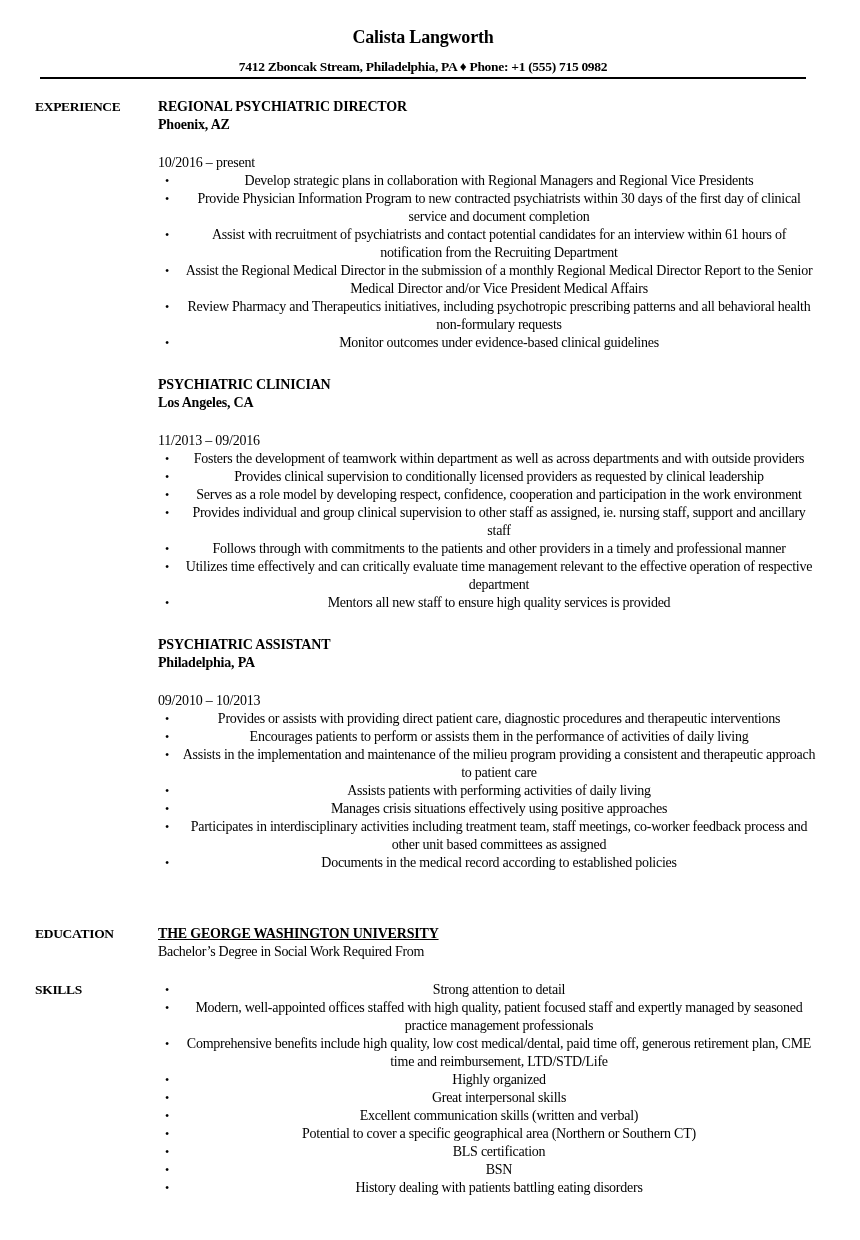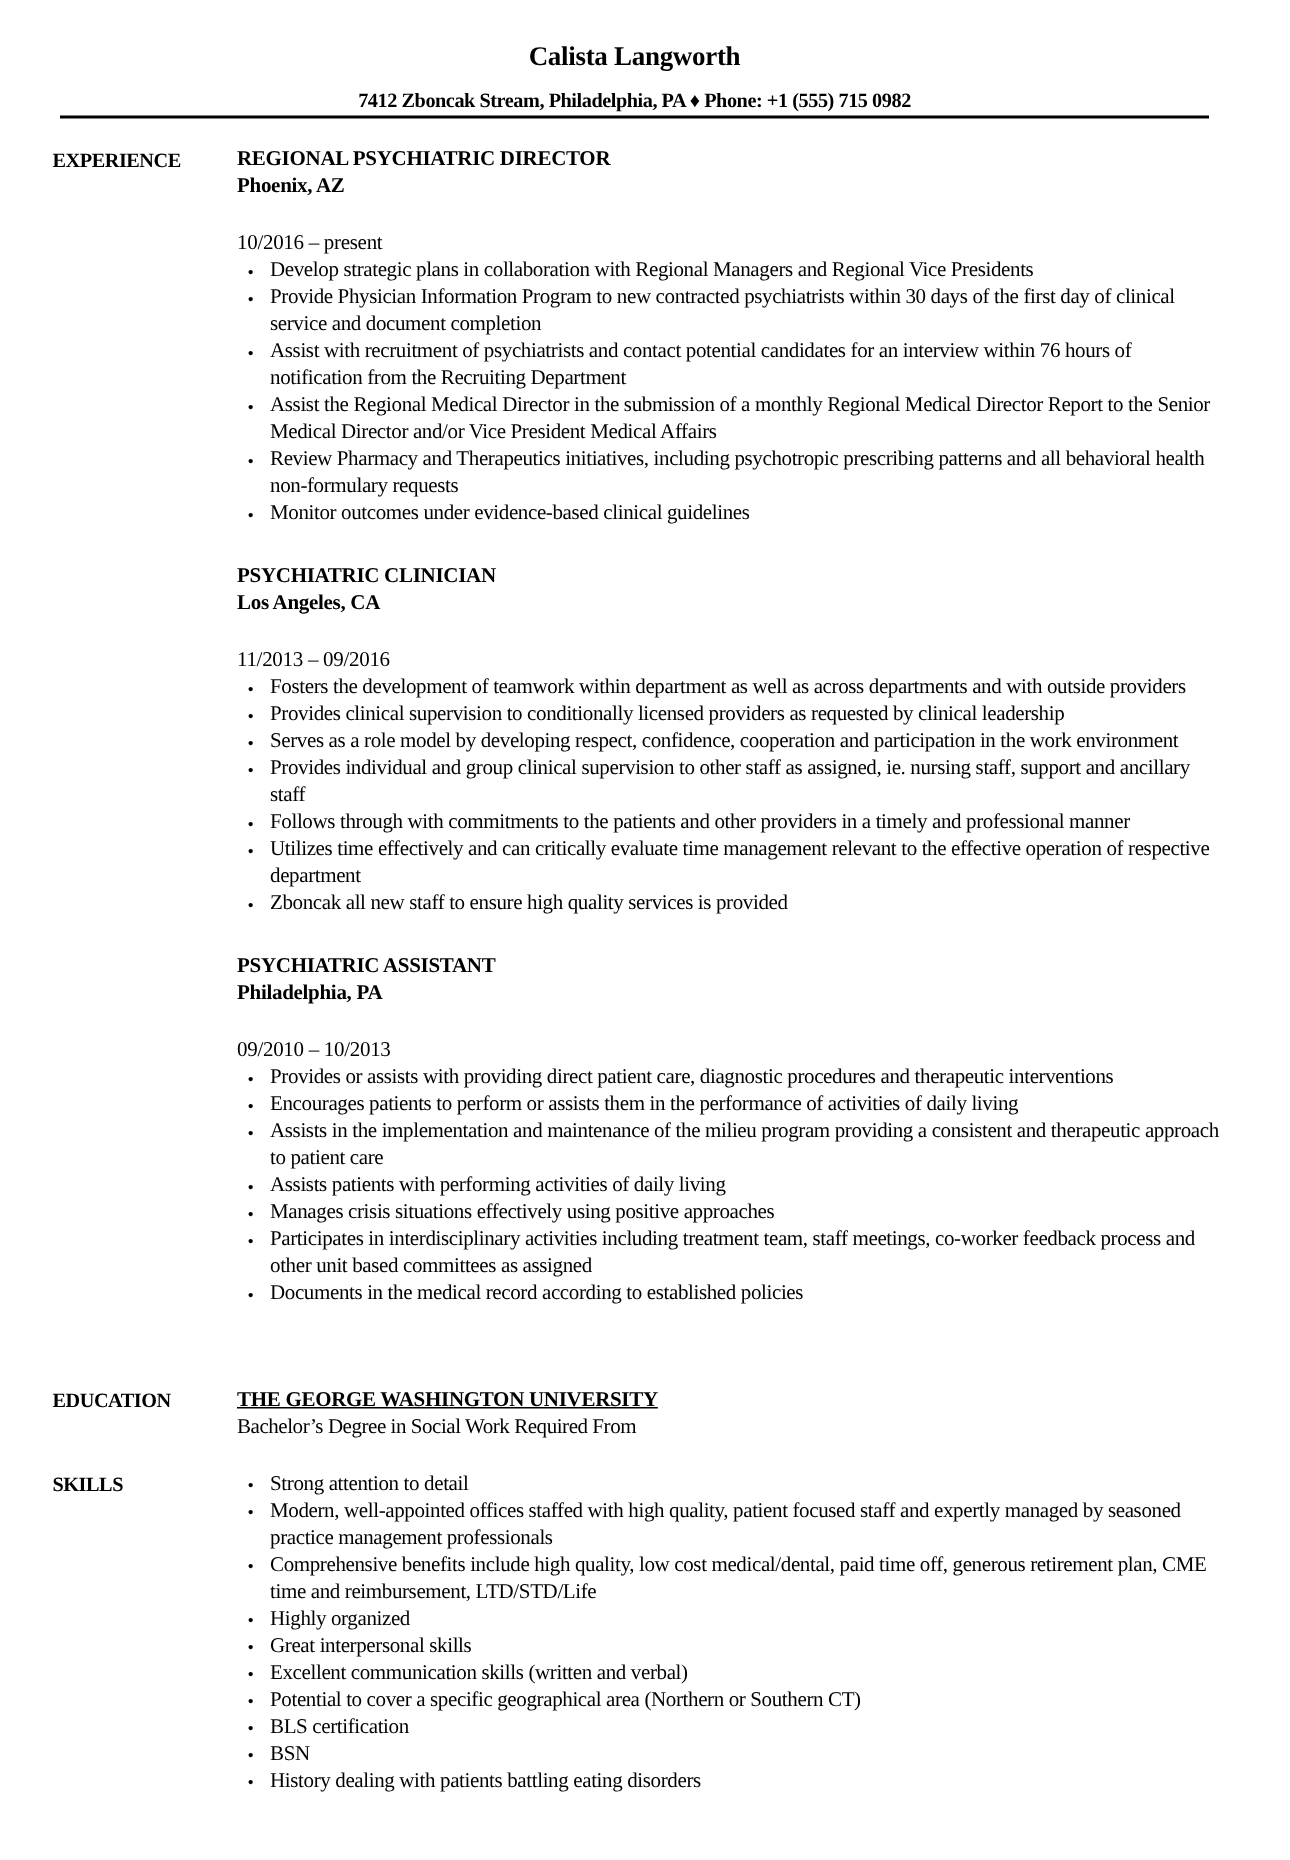--- a/index.html
+++ b/index.html
@@ -24,21 +24,21 @@
   .sec-label {
     position: absolute; left: 35px; top: 0;
     font-weight: bold; font-size: 13.5px; letter-spacing: -0.3px;
   }
   .sec-body { position: absolute; left: 158px; top: 0; width: 660px; }
   .job-title { font-weight: bold; font-size: 14px; letter-spacing: -0.2px; }
   .job-loc { font-weight: bold; font-size: 14px; letter-spacing: -0.2px; }
   .job-date { font-size: 14px; letter-spacing: -0.2px; margin-top: 20px; }
   ul.bullets { margin: 0; padding: 0; list-style: none; }
   ul.bullets li {
-    position: relative; padding-left: 22px; font-size: 14px; letter-spacing: -0.25px;
+    position: relative; padding-left: 22px; font-size: 14px; letter-spacing: -0.25px; text-align: center;
   }
   ul.bullets li::before {
     content: "\2022"; position: absolute; left: 7px; top: 0; font-size: 12px;
   }
   .job { margin-bottom: 24px; }
   .edu-school { font-weight: bold; font-size: 14px; letter-spacing: -0.2px; text-decoration: underline; }
   .edu-degree { font-weight: normal; font-size: 14px; letter-spacing: -0.3px; }
 </style>
 </head>
 <body>
@@ -53,39 +53,39 @@
   <div class="sec-label">EXPERIENCE</div>
   <div class="sec-body">
 
     <div class="job">
       <div class="job-title">REGIONAL PSYCHIATRIC DIRECTOR</div>
       <div class="job-loc">Phoenix, AZ</div>
       <div class="job-date">10/2016 – present</div>
       <ul class="bullets">
         <li>Develop strategic plans in collaboration with Regional Managers and Regional Vice Presidents</li>
         <li>Provide Physician Information Program to new contracted psychiatrists within 30 days of the first day of clinical service and document completion</li>
-        <li>Assist with recruitment of psychiatrists and contact potential candidates for an interview within 76 hours of notification from the Recruiting Department</li>
+        <li>Assist with recruitment of psychiatrists and contact potential candidates for an interview within 61 hours of notification from the Recruiting Department</li>
         <li>Assist the Regional Medical Director in the submission of a monthly Regional Medical Director Report to the Senior Medical Director and/or Vice President Medical Affairs</li>
         <li>Review Pharmacy and Therapeutics initiatives, including psychotropic prescribing patterns and all behavioral health non-formulary requests</li>
         <li>Monitor outcomes under evidence-based clinical guidelines</li>
       </ul>
     </div>
 
     <div class="job">
       <div class="job-title">PSYCHIATRIC CLINICIAN</div>
       <div class="job-loc">Los Angeles, CA</div>
       <div class="job-date">11/2013 – 09/2016</div>
       <ul class="bullets">
         <li>Fosters the development of teamwork within department as well as across departments and with outside providers</li>
         <li>Provides clinical supervision to conditionally licensed providers as requested by clinical leadership</li>
         <li>Serves as a role model by developing respect, confidence, cooperation and participation in the work environment</li>
         <li>Provides individual and group clinical supervision to other staff as assigned, ie. nursing staff, support and ancillary staff</li>
         <li>Follows through with commitments to the patients and other providers in a timely and professional manner</li>
         <li>Utilizes time effectively and can critically evaluate time management relevant to the effective operation of respective department</li>
-        <li>Zboncak all new staff to ensure high quality services is provided</li>
+        <li>Mentors all new staff to ensure high quality services is provided</li>
       </ul>
     </div>
 
     <div class="job">
       <div class="job-title">PSYCHIATRIC ASSISTANT</div>
       <div class="job-loc">Philadelphia, PA</div>
       <div class="job-date">09/2010 – 10/2013</div>
       <ul class="bullets">
         <li>Provides or assists with providing direct patient care, diagnostic procedures and therapeutic interventions</li>
         <li>Encourages patients to perform or assists them in the performance of activities of daily living</li>

